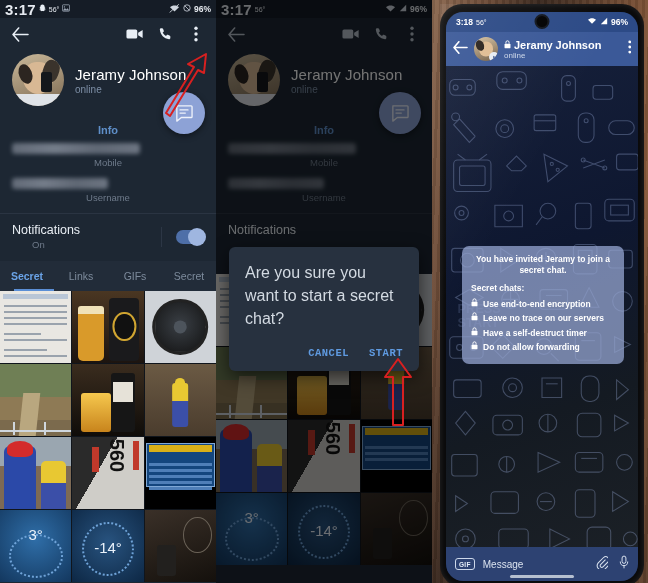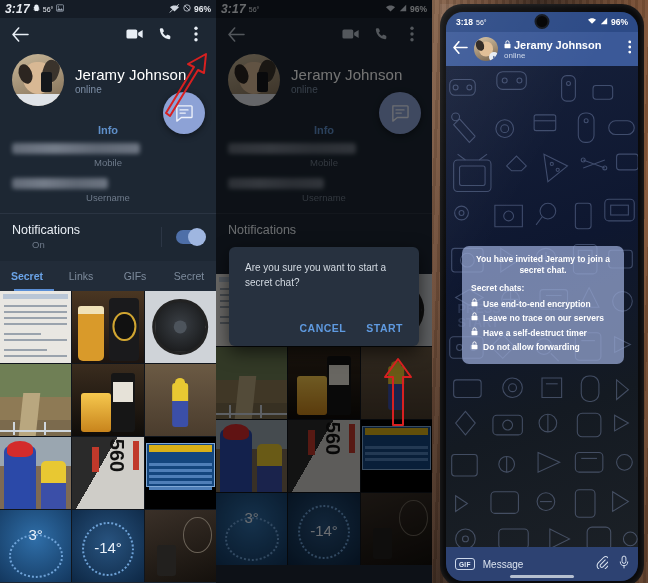--- a/index.html
+++ b/index.html
@@ -8,21 +8,21 @@
 
   .stage { position:relative; width:648px; height:583px; display:flex; }
 
   
   .panel { position:relative; width:216px; height:583px; background:#1d2733; overflow:hidden; }
 
   .statusbar { height:18px; background:#151c26; display:flex; align-items:center;
                padding:0 5px; color:#e6eaf0; font-size:9px; font-weight:bold; position:relative; z-index:3;}
   .sb-left { display:flex; align-items:center; gap:3px; }
   .sb-right { margin-left:auto; display:flex; align-items:center; gap:3px; }
-  .sb-time { font-size:12px; letter-spacing:.2px;font-style:italic; }
+  .sb-time { font-size:15px; letter-spacing:.2px; }
   .sb-temp { font-size:7px; font-weight:normal; }
   .sb-ico { display:inline-block; line-height:1; }
   .sb-pct { font-size:8.5px; }
 
   .topbar { height:32px; display:flex; align-items:center; padding:0 9px; background:#1d2733; position:relative; z-index:2;}
   .topbar .spacer { flex:1; }
   .tb-ico { width:22px; height:22px; display:flex; align-items:center; justify-content:center; color:#e8eef5; }
 
   .profile { display:flex; align-items:center; padding:4px 12px 10px 12px; background:#1d2733; }
   .avatar { width:52px; height:52px; border-radius:50%; overflow:hidden; flex:none;
@@ -115,22 +115,22 @@
   .th-dark .ob{position:absolute;left:18%;bottom:8%;width:26%;height:44%;background:#22201e;border-radius:3px;}
   .th-dark .wire{position:absolute;right:6%;top:10%;width:40%;height:50%;border:1px solid #6a6257;border-radius:50%;}
 
   
   .scrim { position:absolute; inset:0; background:rgba(0,0,0,.55); z-index:6; pointer-events:none; }
 
   
   .dialog { position:absolute; left:13px; top:247px; width:190px; background:#27313f;
             border-radius:6px; z-index:8; box-shadow:0 6px 18px rgba(0,0,0,.6); padding:14px 16px 8px 16px; }
   .dialog h3 { color:#f0f4f8; font-size:13.5px; font-weight:bold; margin-bottom:9px; }
-  .dialog p  { color:#d3dae2; font-size:10px; line-height:1.45; }
-  .dlg-btns { display:flex; justify-content:flex-end; gap:20px; margin-top:32px; padding-bottom:4px; }
+  .dialog p  { color:#d3dae2; font-size:16px; line-height:1.45; }
+  .dlg-btns { display:flex; justify-content:flex-end; gap:20px; margin-top:16px; padding-bottom:4px;font-family:Liberation Mono, monospace; }
   .dlg-btns span { color:#5f9ae0; font-size:10.5px; font-weight:bold; letter-spacing:.5px; }
 
   
   .arrow { position:absolute; z-index:12; }
 
   
   .photo { position:relative; width:216px; height:583px; overflow:hidden;
            background:linear-gradient(100deg,#8d6a52 0%,#6d4c38 18%,#3b2a20 34%,#6e4a33 58%,#8a5b3c 76%,#5d3f2c 100%); }
   .wood-grain { position:absolute; inset:0;
       background:repeating-linear-gradient(92deg, rgba(0,0,0,.18) 0 3px, rgba(255,255,255,.05) 3px 7px);

